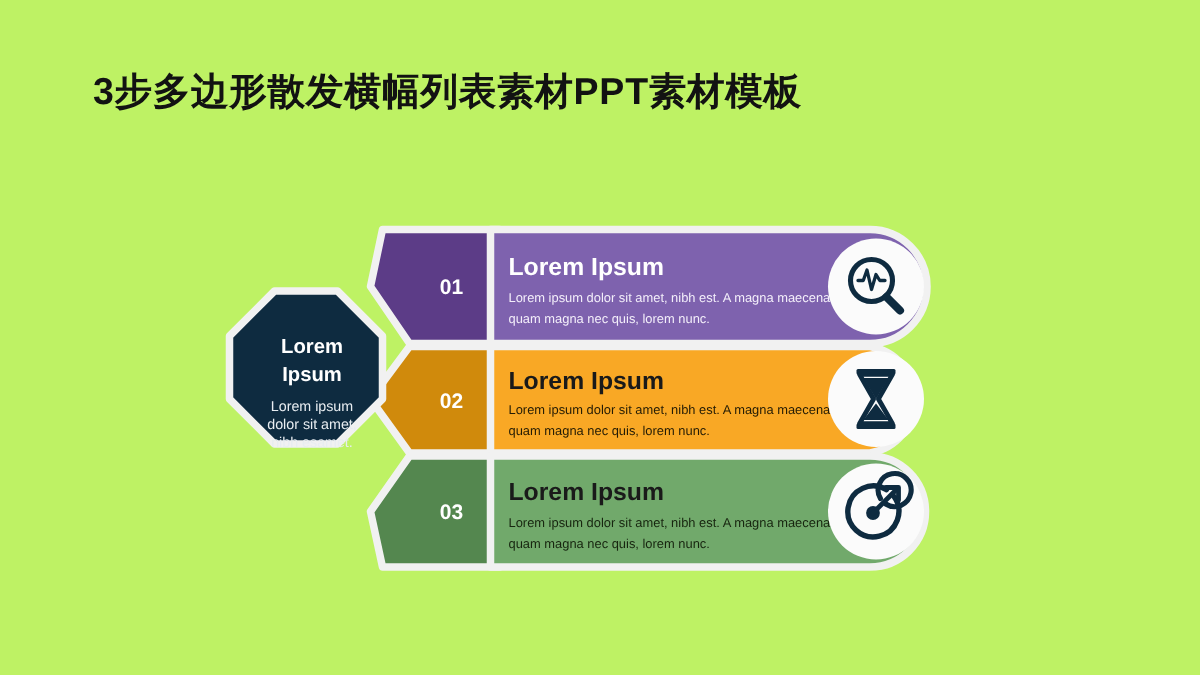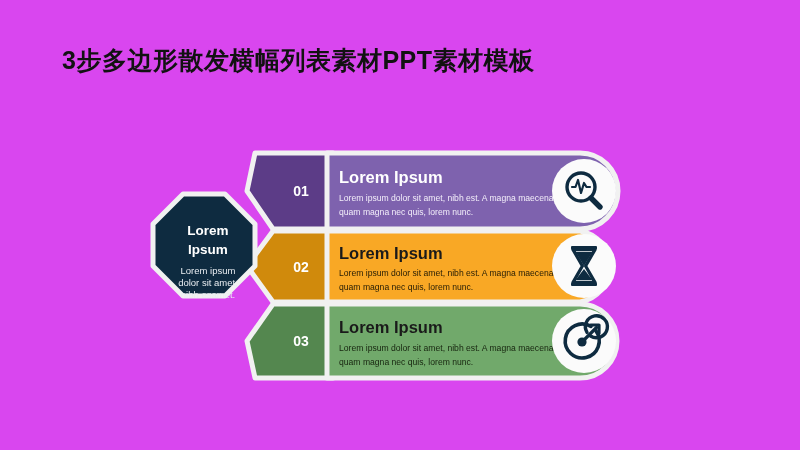--- a/index.html
+++ b/index.html
@@ -14,21 +14,21 @@
     overflow: hidden;
     position: relative;
   }
 
   #slide {
     position: absolute;
     left: 0;
     top: 0;
     width: 800px;
     height: 450px;
-    background: #d946ef;
+    background: #bef264;
   }
 
   #page-title {
     position: absolute;
     left: 62px;
     top: 44px;
     font-size: 25px;
     font-weight: bold;
     color: #121212;
     letter-spacing: 0.5px;

